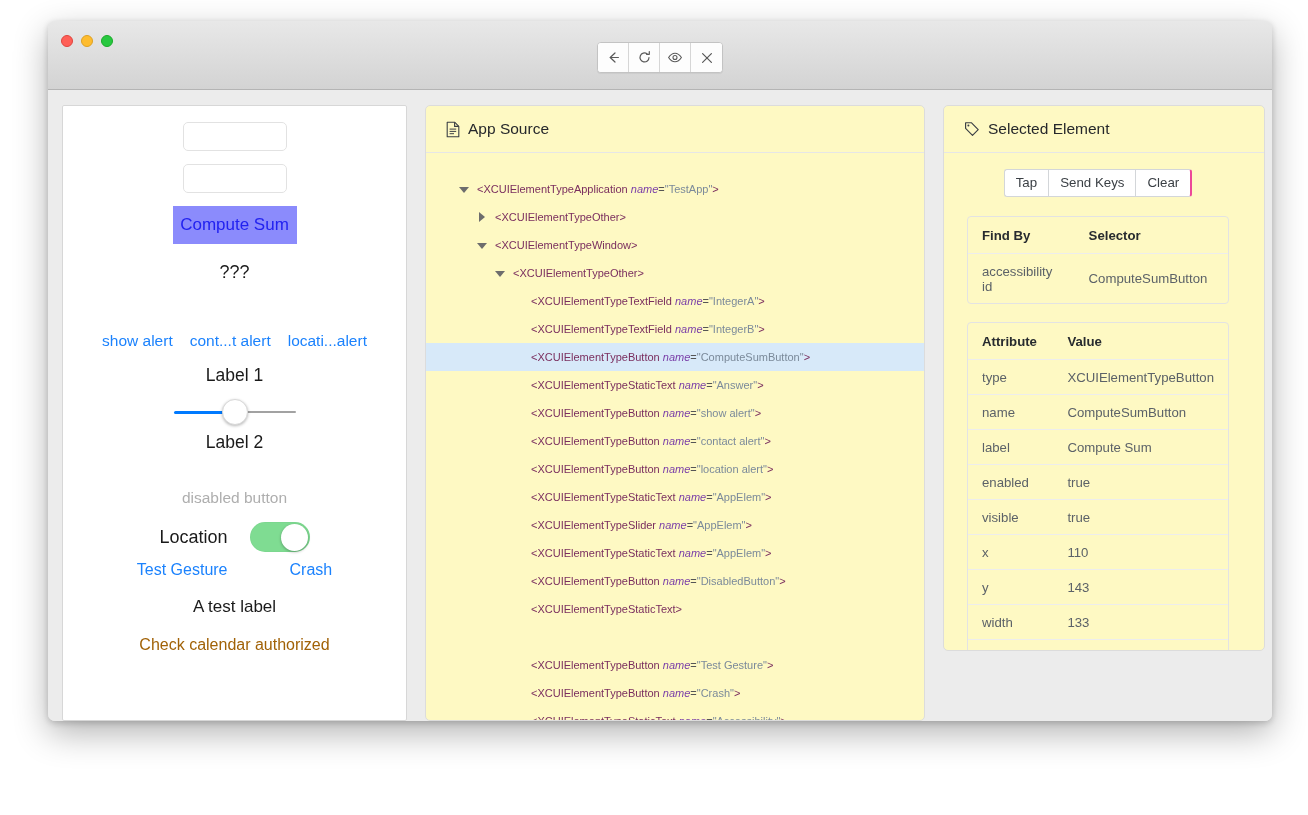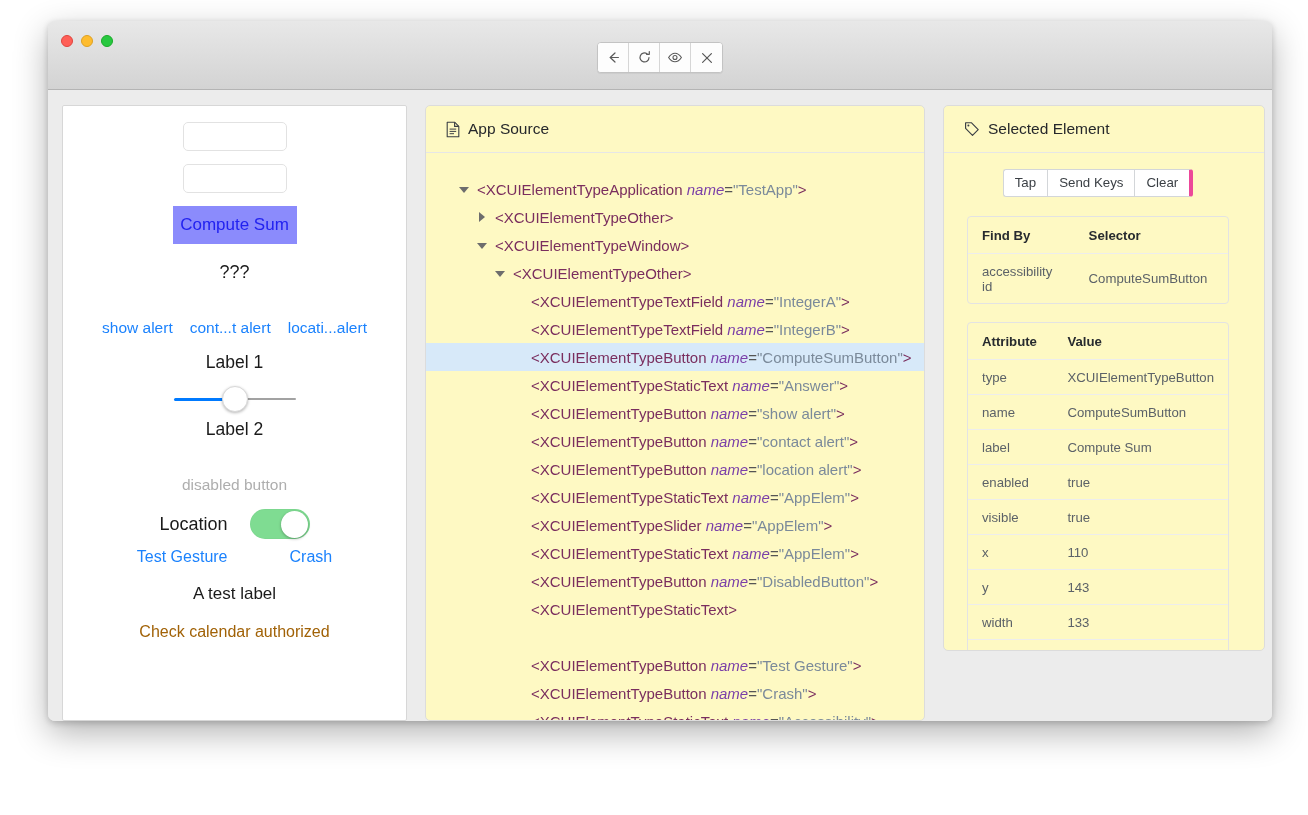--- a/index.html
+++ b/index.html
@@ -107,21 +107,21 @@
     background: #8b8bfc;
     display: flex; align-items: center; justify-content: center;
     color: #2222f0; font-size: 17px; cursor: pointer;
   }
   .answer {
     text-align: center; font-size: 18px; color: #1a1a1a;
     margin-top: 18px; font-weight: 400;
   }
   .alert-row {
     display: flex; justify-content: center; gap: 17px;
-    margin-top: 36px; font-size: 15.5px; color: #1b82fd;
+    margin-top: 49px; font-size: 15.5px; color: #1b82fd;
   }
   .alert-row span { cursor: pointer; }
   .lbl1 { text-align: center; font-size: 17.5px; color: #1a1a1a; margin-top: 15px; }
   .slider-wrap {
     width: 122px; margin: 13px auto 0 auto; position: relative; height: 26px;
   }
   .slider-track-l {
     position: absolute; left: 0; top: 12px; width: 50%; height: 2.5px;
     background: #007aff; border-radius: 2px;
   }
@@ -180,21 +180,21 @@
 
   #source-panel { width: 500px; height: 616px; flex: none; }
   #source-body {
     flex: 1; overflow: hidden;
     padding: 22px 0 0 0;
     position: relative;
   }
   .tree-row {
     height: 28px;
     display: flex; align-items: center;
-    font-size: 15px;
+    font-size: 11px;
     white-space: nowrap;
     cursor: pointer;
     padding-right: 6px;
   }
   .tree-row.sel { background: #d7e9f9; }
   .tri {
     width: 11px; height: 11px; flex: none;
     margin-right: 7px;
     position: relative;
   }
@@ -225,21 +225,21 @@
   .gbtn {
     padding: 4px 11px;
     font-size: 13.3px; color: #3a3f44;
     background: #fff;
     border: 1px solid #d3d6d9;
     border-right: none;
     cursor: pointer;
     line-height: 18px;
   }
   .gbtn:first-child { border-radius: 3px 0 0 3px; }
-  .gbtn:last-child  { border-right: 4px solid #ec4899; border-radius: 0 3px 3px 0; }
+  .gbtn:last-child  { border-right: 2px solid #ec4899; border-radius: 0 3px 3px 0; }
 
   .tbl {
     border: 1px solid #e3e3e3; border-radius: 4px;
     margin-bottom: 18px; overflow: hidden;
   }
   .tbl table { width: 100%; border-collapse: collapse; }
   .tbl th {
     text-align: left; font-size: 13.2px; font-weight: 700; color: #272b2f;
     padding: 11px 14px 10px 14px;
   }

